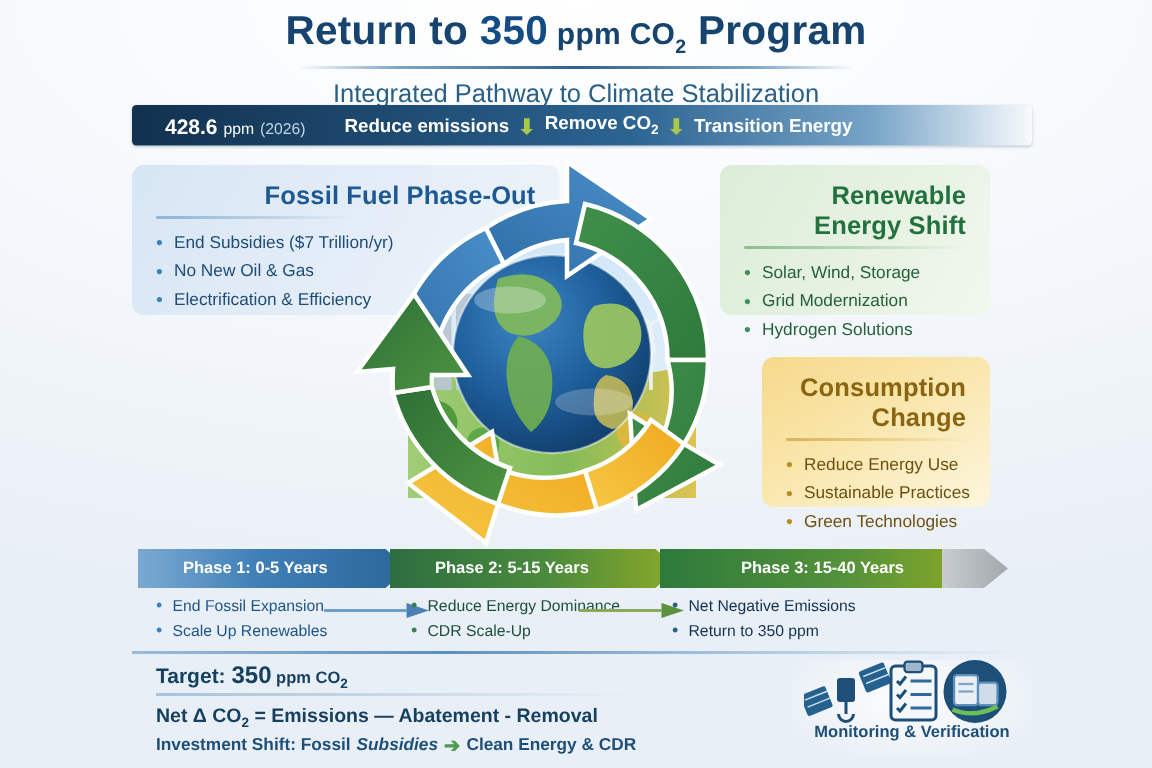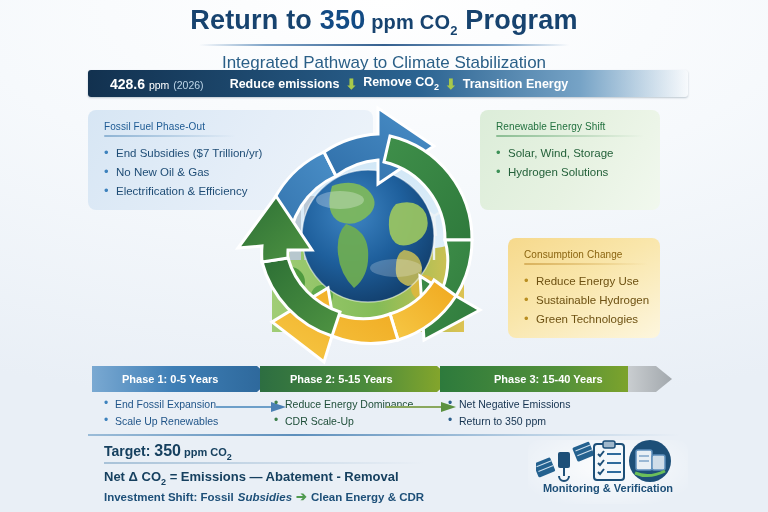--- a/index.html
+++ b/index.html
@@ -40,21 +40,21 @@
   .banner-ppm .yr{font-size:10.5px;font-weight:normal;color:#bcd4e7;}
   .banner-steps{
     margin-left:26px;font-size:12.5px;font-weight:bold;
     display:flex;align-items:center;gap:6px;white-space:nowrap;
   }
   .banner-steps sub{font-size:9px;}
   .dn-arrow{display:inline-block;color:#a8c84a;font-size:14px;line-height:1;}
 
   
   .panel{position:absolute;border-radius:8px;padding:11px 16px 12px 16px;box-sizing:border-box;}
-  .panel h3{margin:0 0 3px 0;font-size:10px;font-weight:normal;letter-spacing:.1px;}
+  .panel h3{margin:0 0 3px 0;font-size:17px;font-weight:bold;letter-spacing:.1px;text-align:right;}
   .panel .hrule{height:1.5px;width:132px;margin-bottom:7px;border-radius:1px;}
   .panel ul{margin:0;padding:0;list-style:none;}
   .panel li{font-size:11.5px;line-height:19px;padding-left:12px;position:relative;white-space:nowrap;}
   .panel li:before{content:"•";position:absolute;left:0;top:-1px;font-size:13px;}
 
   .p-fossil{left:88px;top:110px;width:285px;height:100px;
     background:linear-gradient(120deg,#d7e6f4 0%,#e5eef8 55%,#eef4fa 100%);}
   .p-fossil h3{color:#1d5a93;}
   .p-fossil .hrule{background:linear-gradient(90deg,#8fb4d4,rgba(143,180,212,0));}
   .p-fossil li{color:#1f4d76;}
@@ -170,31 +170,32 @@
       <li>No New Oil &amp; Gas</li>
       <li>Electrification &amp; Efficiency</li>
     </ul>
   </div>
 
   <div class="panel p-renew">
     <h3>Renewable Energy Shift</h3>
     <div class="hrule"></div>
     <ul>
       <li>Solar, Wind, Storage</li>
+      <li>Grid Modernization</li>
       <li>Hydrogen Solutions</li>
     </ul>
   </div>
 
 
   <div class="panel p-consum">
     <h3>Consumption Change</h3>
     <div class="hrule"></div>
     <ul>
       <li>Reduce Energy Use</li>
-      <li>Sustainable Hydrogen</li>
+      <li>Sustainable Practices</li>
       <li>Green Technologies</li>
     </ul>
   </div>
 
   <div class="cycle">
     <svg width="280" height="272" viewBox="0 0 280 272">
       <defs>
         <linearGradient id="gBlue" x1="0" y1="1" x2="1" y2="0">
           <stop offset="0" stop-color="#2f6ea8"></stop>
             <stop offset="1" stop-color="#4a8fc8"></stop>

